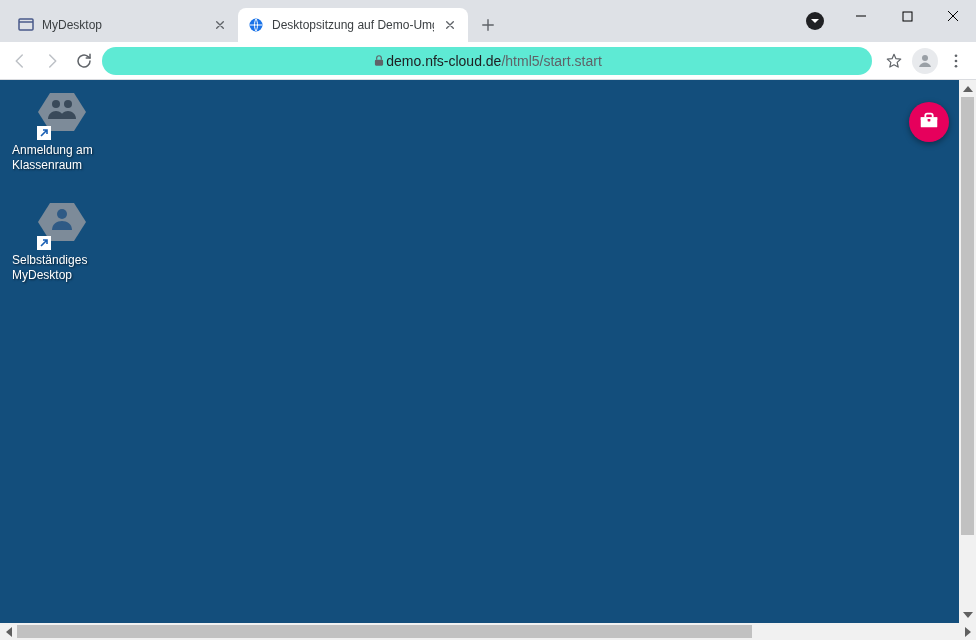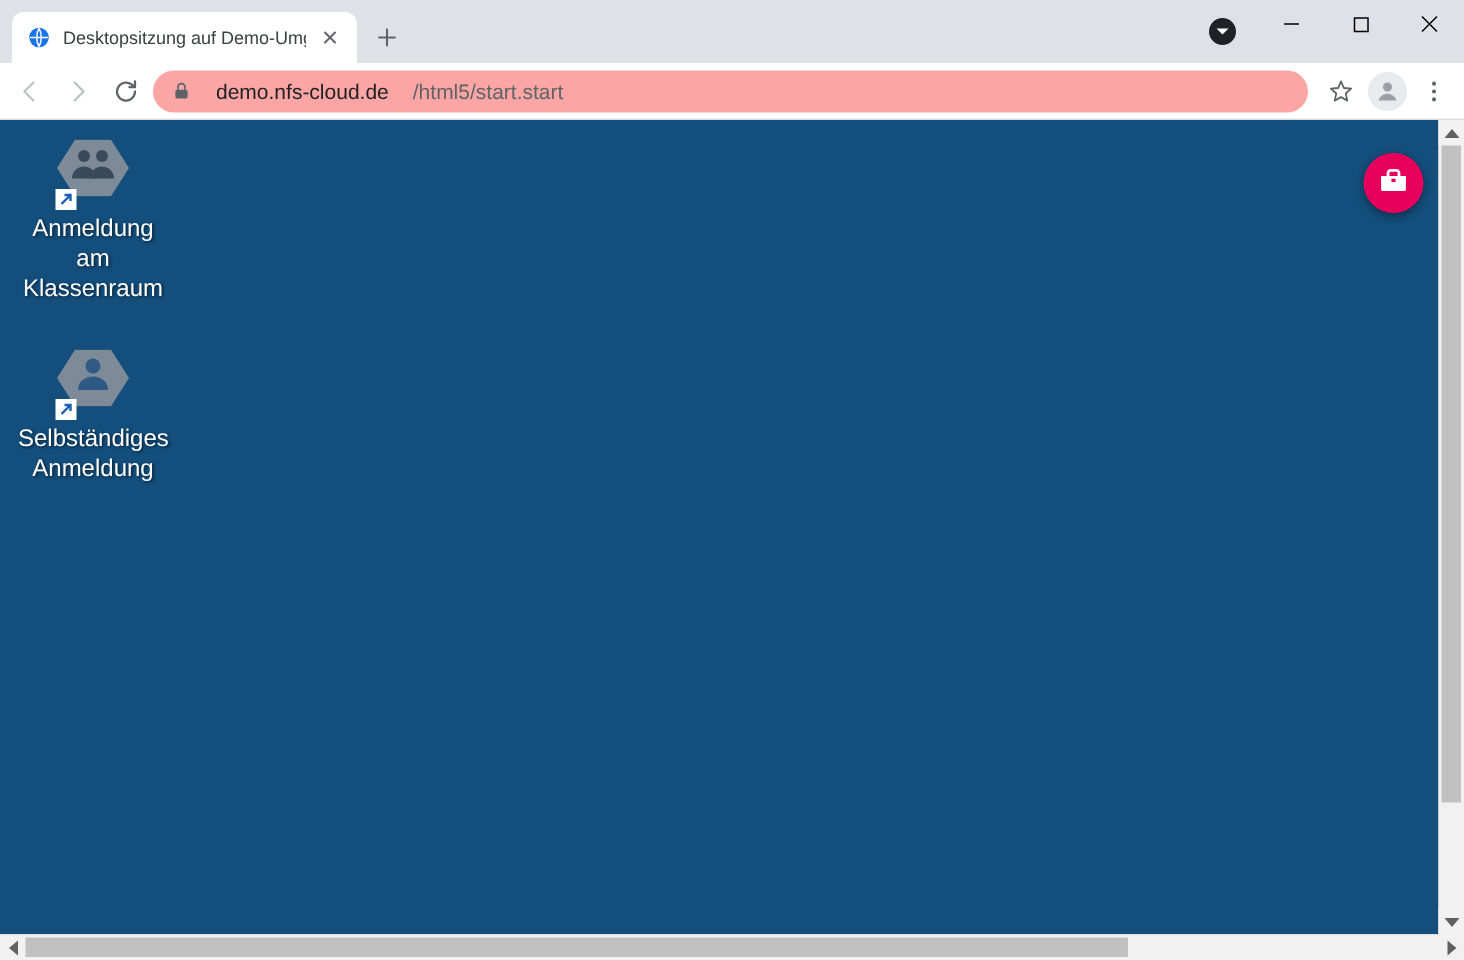--- a/index.html
+++ b/index.html
@@ -43,38 +43,38 @@
 
   
   .toolbar {
     height: 38px; background:#ffffff;
     display:flex; align-items:center; padding: 0 6px; gap:4px;
     border-bottom: 1px solid #dadce0;
   }
   .nav-btn { width:28px; height:28px; display:flex; align-items:center; justify-content:center; color:#5f6368; border-radius:50%; }
   .nav-btn.disabled { color:#bdc1c6; }
   .omnibox {
-    flex:1 1 auto; height:28px; background:#fca5a5; border-radius:14px;
-    display:flex; align-items:center; padding:0 12px; gap:16px; font-size:14px; color:#202124;
+    flex:1 1 auto; height:28px; background:#5eead4; border-radius:14px;
+    display:flex; align-items:center; padding:0 12px; gap:0; font-size:14px; color:#202124;justify-content:center;
   }
   .omnibox .lock { width:14px; height:14px; color:#5f6368; }
   .omnibox .url-dim { color:#5f6368; }
   .right-icons { display:flex; align-items:center; gap:4px; padding-left:4px;}
   .avatar { width:26px; height:26px; border-radius:50%; background:#e8eaed; display:flex; align-items:center; justify-content:center; }
 
   
   .viewport-wrap { position:relative; height: calc(640px - 42px - 38px - 17px); width:100%; overflow:hidden; }
   .viewport {
     position:absolute; left:0; top:0; right:17px; bottom:0;
     background:#134e7c;
     overflow:hidden;
   }
 
   .desktop-icons { position:absolute; left:12px; top:8px; width:110px; }
-  .deskicon { width:100px; text-align:center; color:#fff; font-size:16px; margin-bottom:28px; cursor:default;}
+  .deskicon { width:100px; text-align:left; color:#fff; font-size:12px; margin-bottom:28px; cursor:default;}
   .deskicon .img { width:48px; height:48px; margin:0 auto 4px; position:relative; }
   .deskicon .shortcut {
     position:absolute; left:-1px; bottom:-1px; width:14px; height:14px;
     background:#fff; display:flex; align-items:center; justify-content:center;
   }
   .deskicon .shortcut svg { width:10px; height:10px; }
   .deskicon .label { line-height:1.25; text-shadow: 1px 1px 2px rgba(0,0,0,.6); }
 
   
   .hex {
@@ -111,20 +111,34 @@
   .hscroll .thumb { position:absolute; top:2px; bottom:2px; left:0; width:78%; background:#c1c1c1; }
 
   .tri { width:0; height:0; }
 </style>
 </head>
 <body>
 
 <div class="titlebar">
   <div class="tabs">
 
+    <div class="tab inactive">
+      <span class="favicon">
+        <svg viewBox="0 0 16 16">
+            <rect x="1" y="2" width="14" height="11" rx="1" fill="none" stroke="#4a5a8a" stroke-width="1.5"></rect>
+            <line x1="1" y1="5" x2="15" y2="5" stroke="#4a5a8a" stroke-width="1.5"></line>
+          </svg>
+      </span>
+      <span class="tab-title">MyDesktop</span>
+      <span class="tab-close">
+        <svg viewBox="0 0 12 12" width="10" height="10">
+            <path d="M2 2 L10 10 M10 2 L2 10" stroke="#5f6368" stroke-width="1.6" stroke-linecap="round"></path>
+          </svg>
+      </span>
+    </div>
 
     <div class="tab active">
       <span class="favicon">
         <svg viewBox="0 0 16 16">
             <circle cx="8" cy="8" r="6.5" fill="#1a73e8"></circle>
             <path d="M2 8h12M8 2c2 3 2 9 0 12M8 2c-2 3-2 9 0 12" stroke="#fff" stroke-width="1" fill="none"></path>
           </svg>
       </span>
       <span class="tab-title">Desktopsitzung auf Demo-Umge</span>
       <span class="tab-close">
@@ -249,21 +263,21 @@
               <circle cx="14" cy="8" r="5" fill="#2f5a85"></circle>
               <path d="M4 24c0-6 5-9 10-9s10 3 10 9" fill="#2f5a85"></path>
             </svg>
           </div>
           <div class="shortcut">
             <svg viewBox="0 0 10 10">
                 <path d="M2 8 L8 2 M4 2h4v4" fill="none" stroke="#1a5fb4" stroke-width="1.6"></path>
               </svg>
           </div>
         </div>
-        <div class="label">Selbständiges Anmeldung</div>
+        <div class="label">Selbständiges MyDesktop</div>
       </div>
 
     </div>
 
     <div class="toolbox-fab">
       <span>
         <svg viewBox="0 0 24 24">
             <path d="M3 9h18v10a1 1 0 0 1-1 1H4a1 1 0 0 1-1-1V9z" fill="#fff"></path>
             <path d="M3 9h18v3H3z" fill="#fff" opacity=".85"></path>
             <path d="M8 9V7a2 2 0 0 1 2-2h4a2 2 0 0 1 2 2v2" fill="none" stroke="#fff" stroke-width="2"></path>

